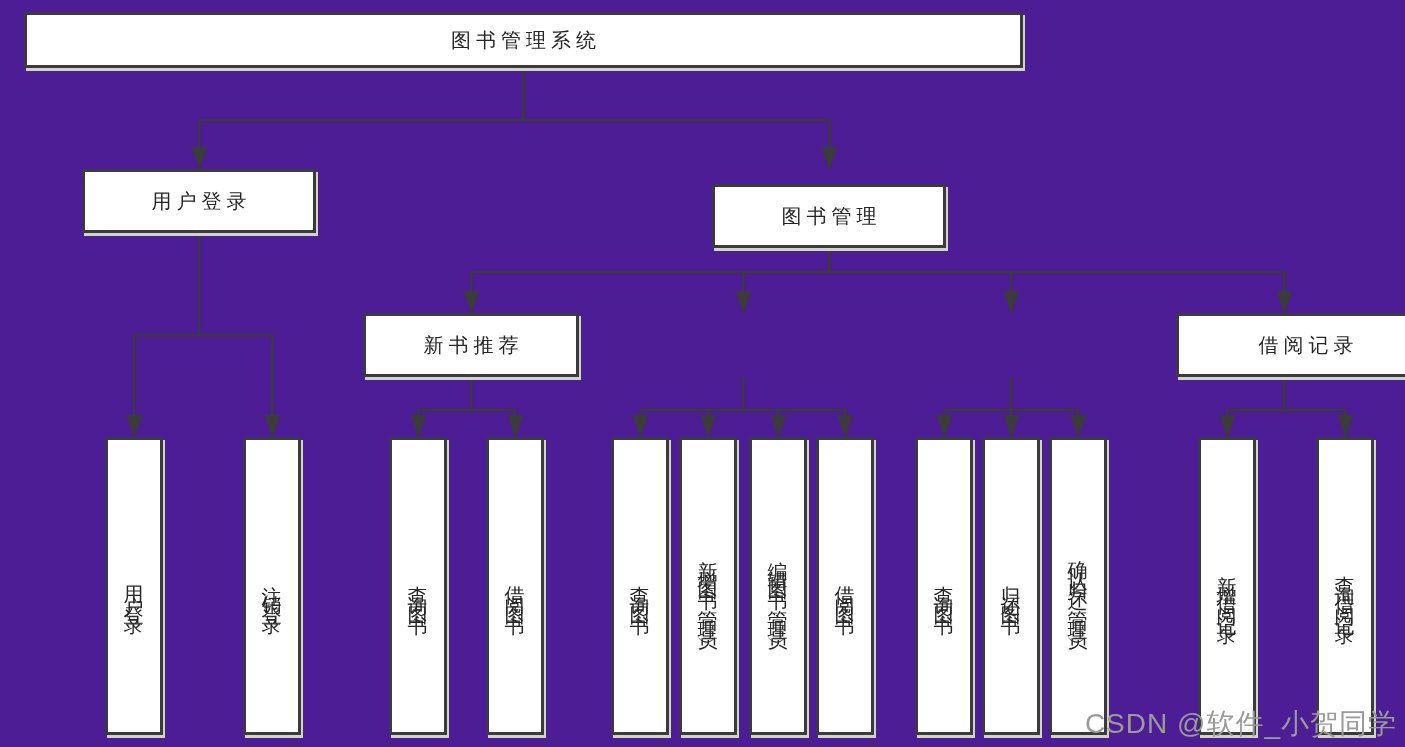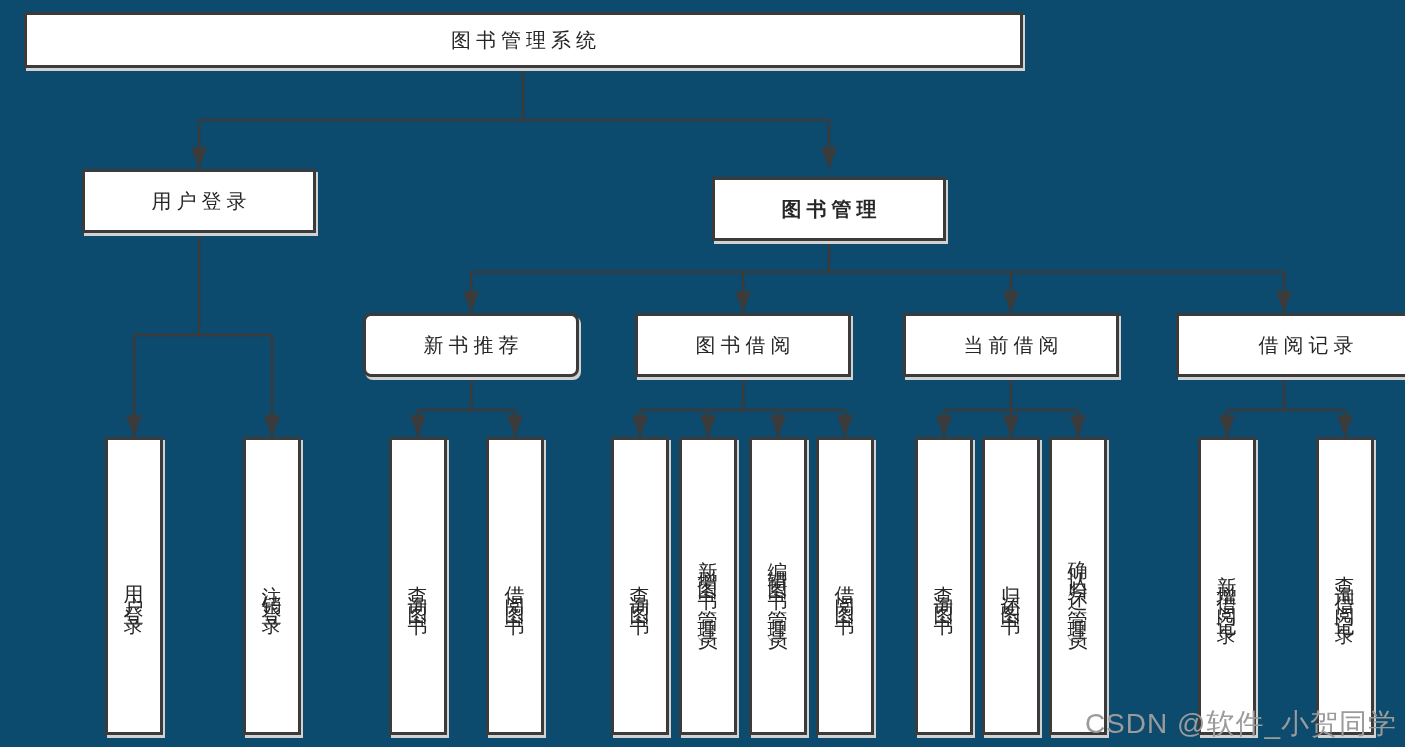--- a/index.html
+++ b/index.html
@@ -1,19 +1,19 @@
 <!DOCTYPE html>
 <html><head>
 <meta charset="utf-8">
 <style>
   html,body{margin:0;padding:0;background:#ffffff;}
   .canvas{
     position:relative;
     width:1405px;height:747px;
-    background:#0c4a6e;
+    background:#4c1d95;
     font-family:"Liberation Sans","DejaVu Sans",sans-serif;
     overflow:hidden;
   }
   .wires{position:absolute;left:0;top:0;width:1405px;height:747px;}
   .wires path{stroke:#3b3b3b;stroke-width:2.5;fill:none;}
   .wires polygon{fill:#3b3b3b;stroke:none;}
   .box{
     position:absolute;
     box-sizing:border-box;
     background:#ffffff;
@@ -91,25 +91,23 @@
     <g>
       <path d="M1284 377 V410 M1227 410 H1345 M1227 410 V437 M1345 410 V437"></path>
       <polygon points="1219,415 1235,415 1227,437"></polygon>
       <polygon points="1337,415 1353,415 1345,437"></polygon>
     </g>
   </svg>
 
   <div class="box hbox" style="left:24px;top:12px;width:999px;height:56px;">图书管理系统</div>
 
   <div class="box hbox" style="left:82px;top:169px;width:234px;height:64px;">用户登录</div>
-  <div class="box hbox" style="left:712px;top:177px;width:234px;height:64px;font-weight:bold;">图书管理</div>
+  <div class="box hbox" style="left:712px;top:184px;width:234px;height:64px;">图书管理</div>
 
-  <div class="box hbox" style="left:363px;top:313px;width:216px;height:64px;border-radius:8px;">新书推荐</div>
-  <div class="box hbox" style="left:635px;top:313px;width:216px;height:64px;">图书借阅</div>
-  <div class="box hbox" style="left:903px;top:313px;width:216px;height:64px;">当前借阅</div>
+  <div class="box hbox" style="left:363px;top:313px;width:216px;height:64px;">新书推荐</div>
   <div class="box hbox" style="left:1176px;top:313px;width:260px;height:64px;">借阅记录</div>
 
   <div class="box vbox" style="left:105px;top:437px;width:58px;height:298px;">
     <span class="vtext">用户登录</span>
   </div>
   <div class="box vbox" style="left:243px;top:437px;width:58px;height:298px;">
     <span class="vtext">注销登录</span>
   </div>
 
   <div class="box vbox" style="left:389px;top:437px;width:58px;height:298px;">

